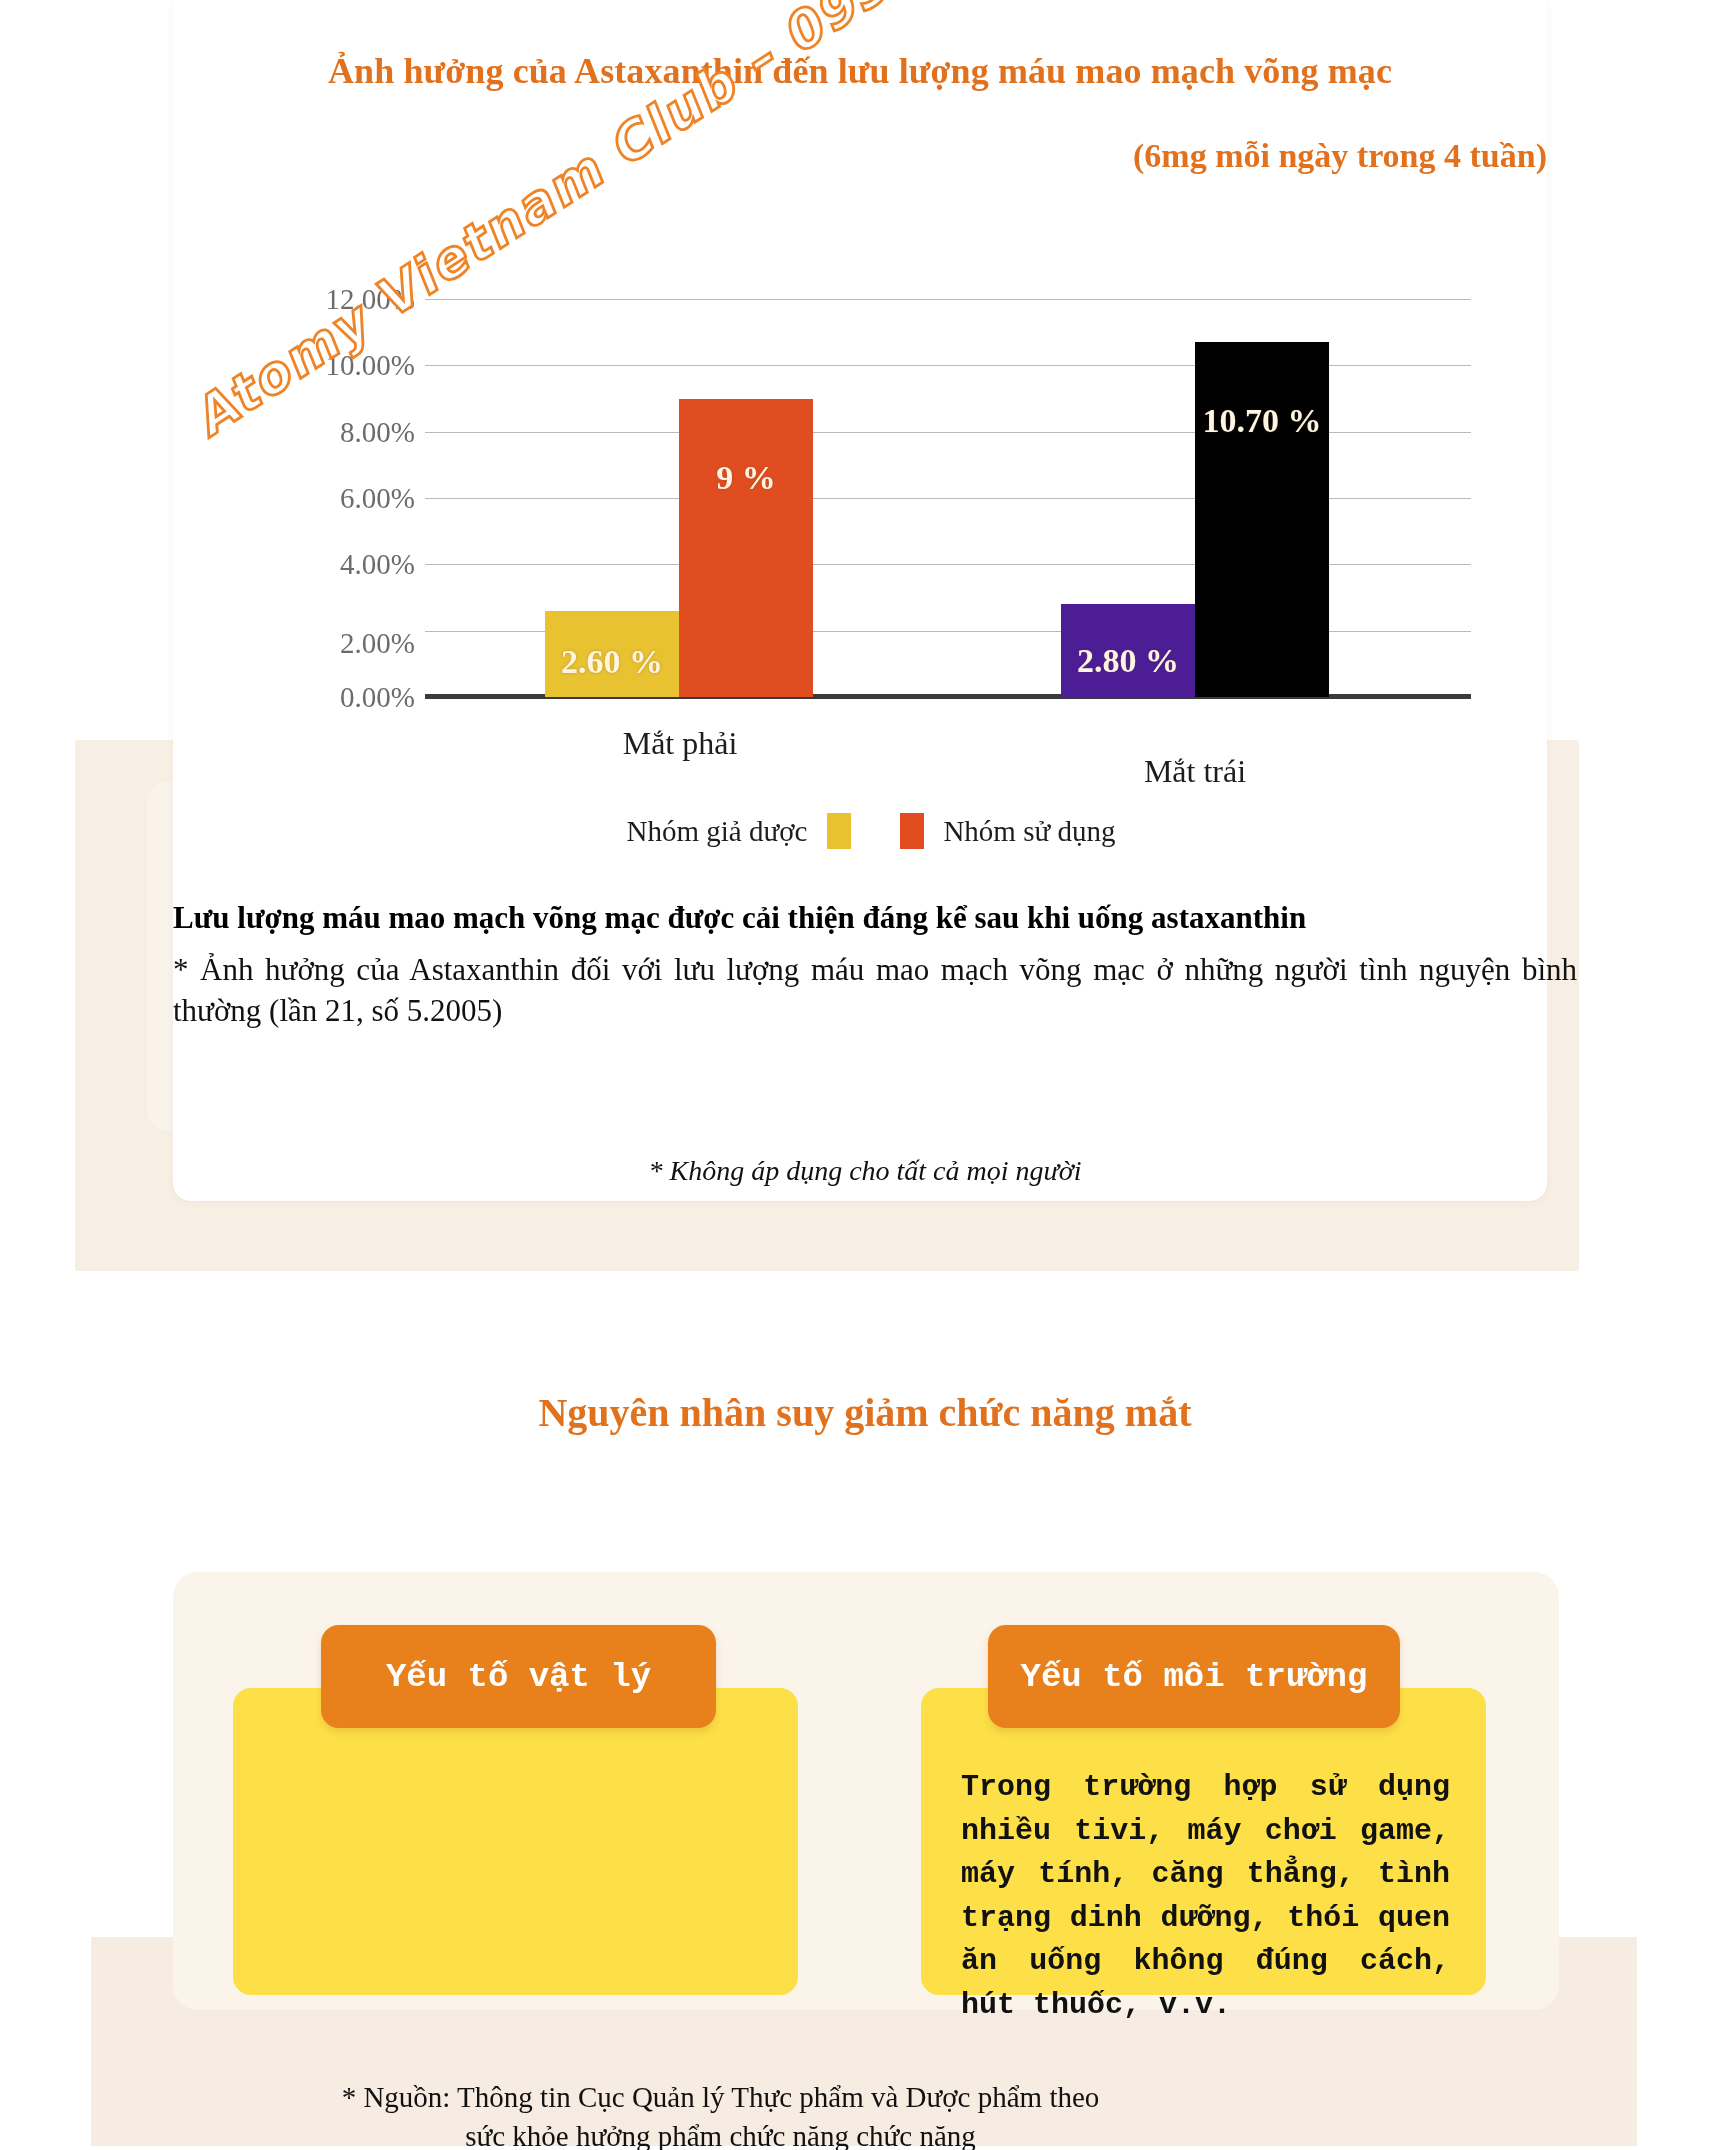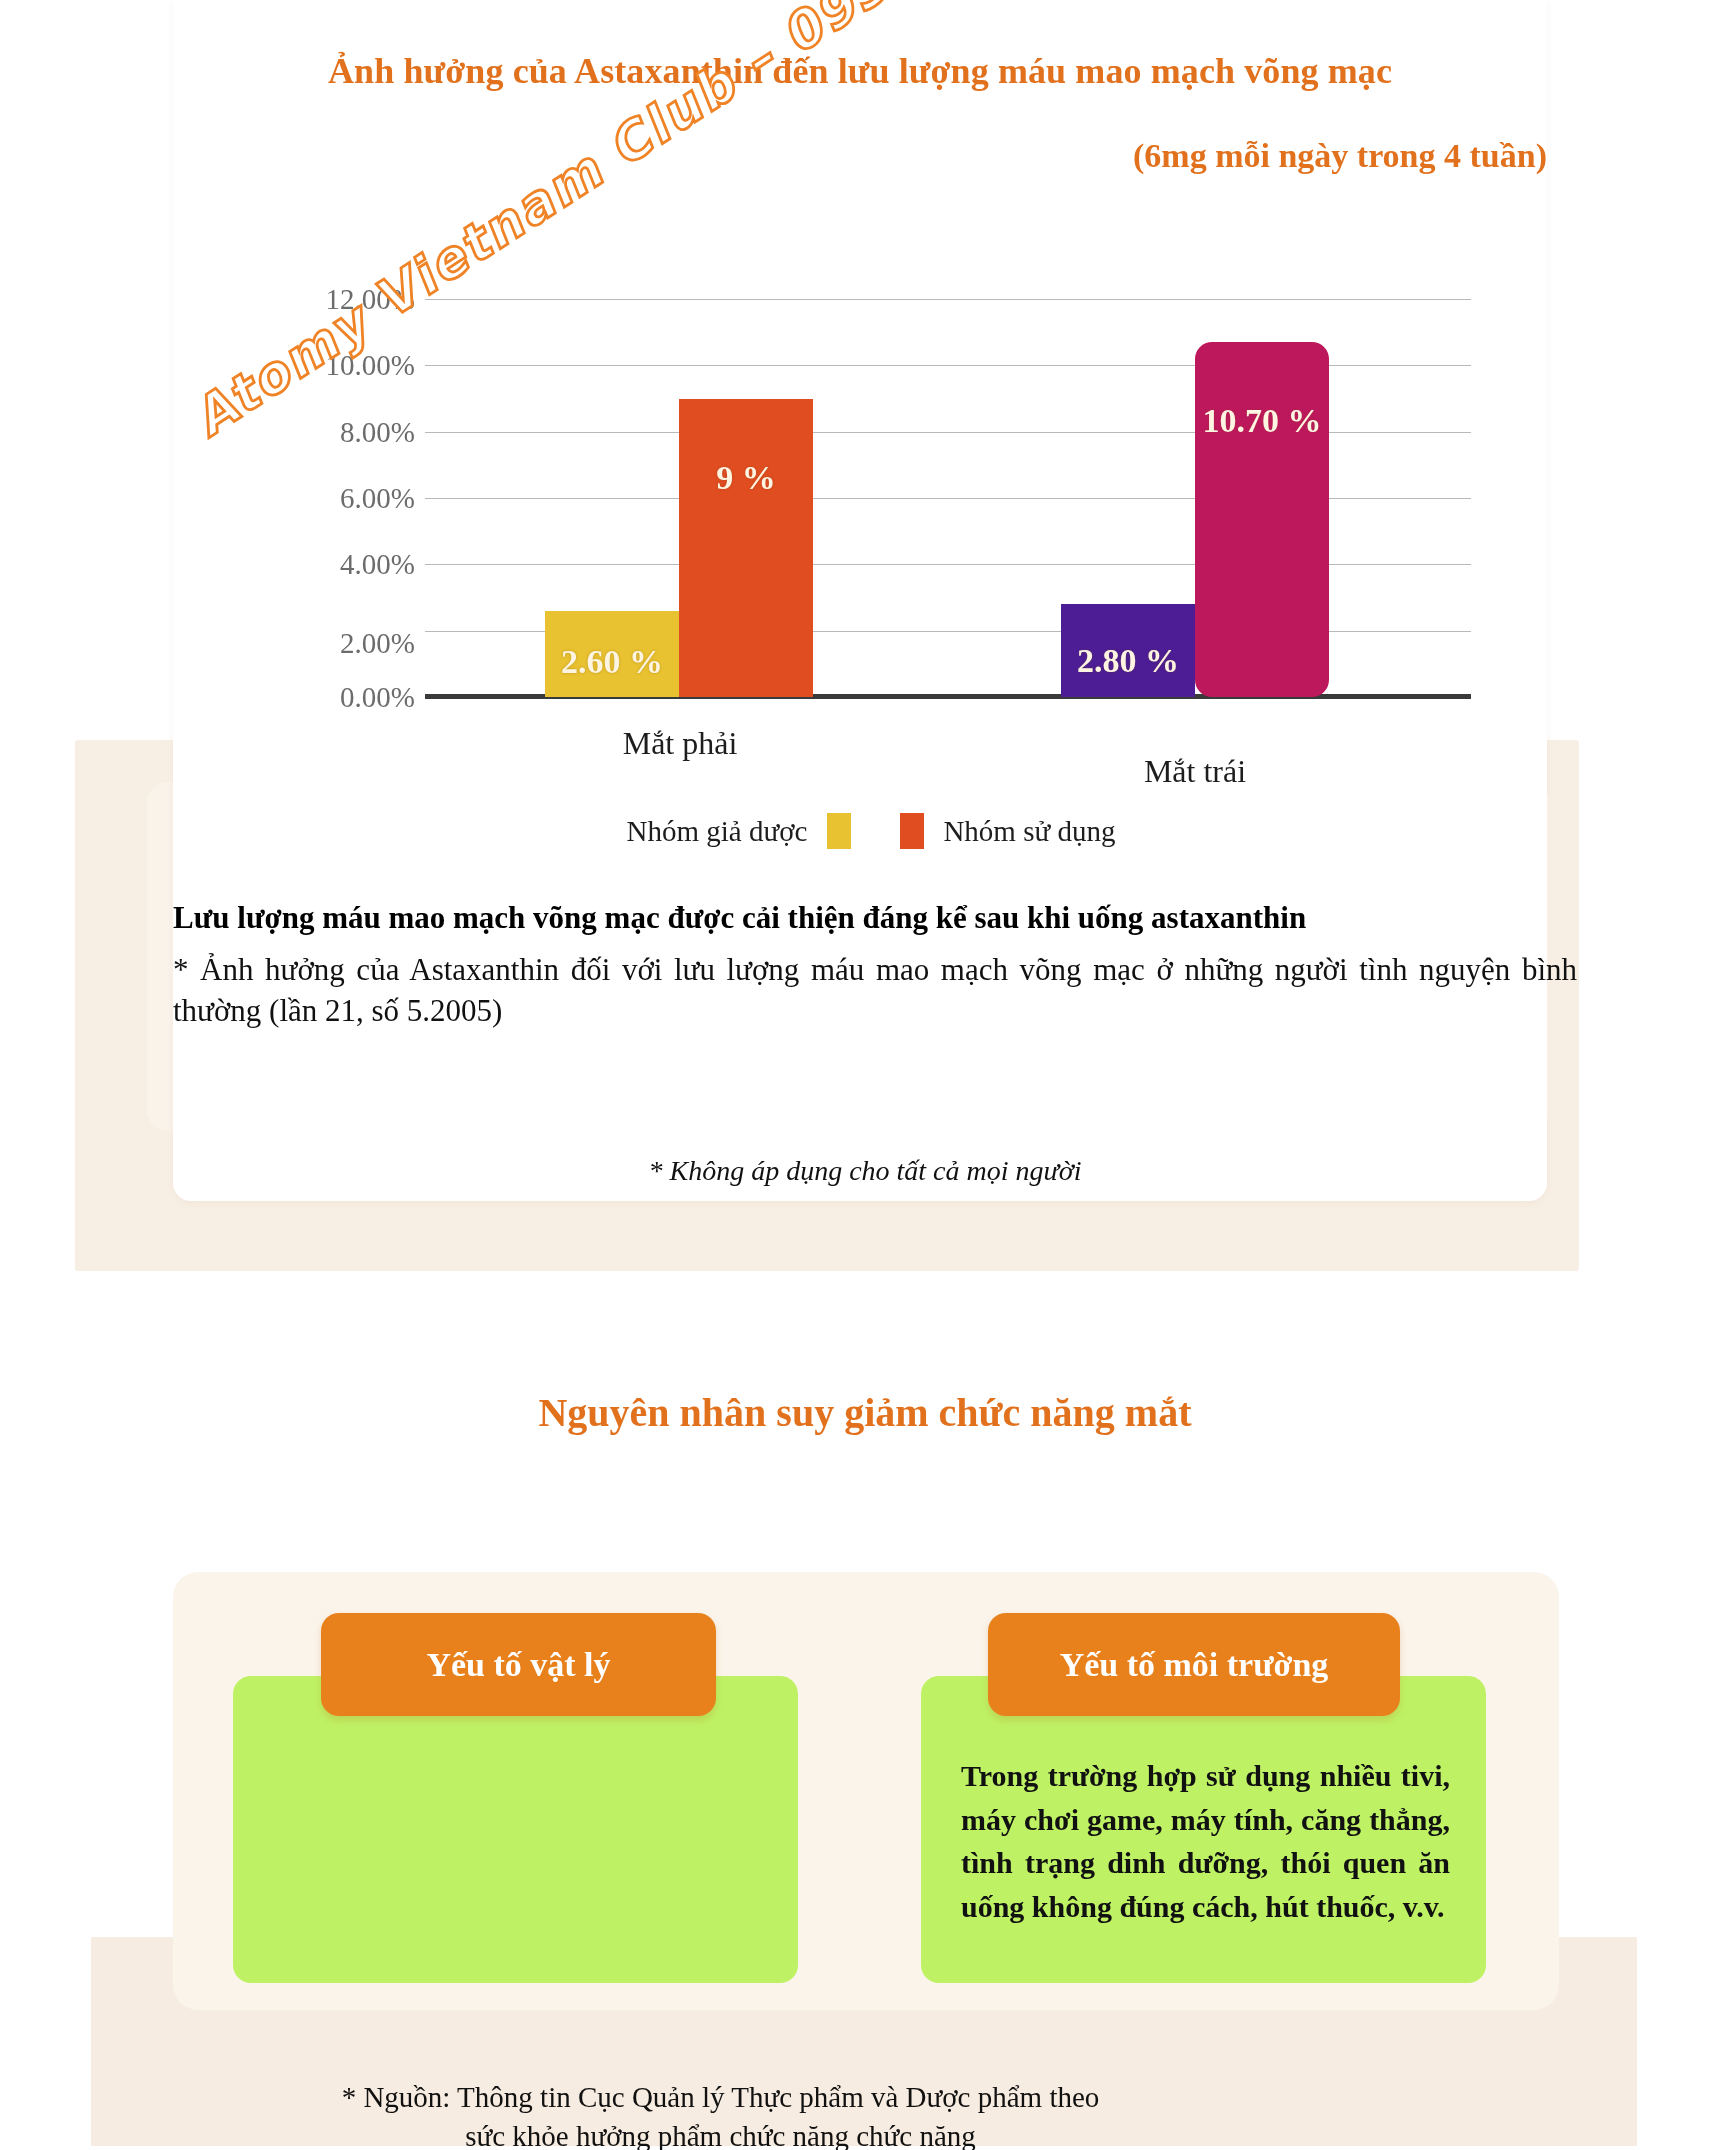--- a/index.html
+++ b/index.html
@@ -244,25 +244,26 @@
     position: absolute;
     left: 91px;
     top: 611px;
     width: 1546px;
     height: 209px;
     background: #f7ece1;
   }
 
   .factor-card {
     position: absolute;
-    top: 104px;
+    top: 116px;
     width: 565px;
     height: 307px;
-    background: #bef264;
+    background: #fde047;
     border-radius: 18px;
+    font-family: Liberation Mono, monospace;
   }
   #card-left  { left: 60px; }
   #card-right { left: 748px; }
 
   .factor-badge {
     position: absolute;
     top: -63px;
     height: 103px;
     background: #e8811c;
     border-radius: 18px;
@@ -356,21 +357,21 @@
           <div class="bar placebo" style="left: 120px; width: 134px; height: 86px; background: rgb(232, 194, 49);">
             <div class="bar-label" style="top: 32px;">2.60 %</div>
           </div>
           <div class="bar treat" style="left: 254px; width: 134px; height: 298px; background: rgb(224, 77, 32);">
             <div class="bar-label" style="top: 60px;">9 %</div>
           </div>
           <div class="cat-label" style="left: 79px; width: 352px; top: 426px;">Mắt phải</div>
           <div class="bar placebo" style="left: 636px; width: 134px; height: 93px; background: #4c1d95;">
             <div class="bar-label" style="top: 38px;">2.80 %</div>
           </div>
-          <div class="bar treat" style="left: 770px; width: 134px; height: 355px; background: #be185d; border-radius: 17px;">
+          <div class="bar treat" style="left: 770px; width: 134px; height: 355px; background: #000000;">
             <div class="bar-label" style="top: 60px;">10.70 %</div>
           </div>
           <div class="cat-label" style="left: 594px; width: 352px; top: 454px;">Mắt trái</div>
         </div>
     </div>
 
     <div id="legend">
       <div class="legend-entry">
         <span>Nhóm giả dược</span>
         <span class="legend-swatch" id="swatch-placebo" style="background: rgb(232, 194, 49);"></span>

